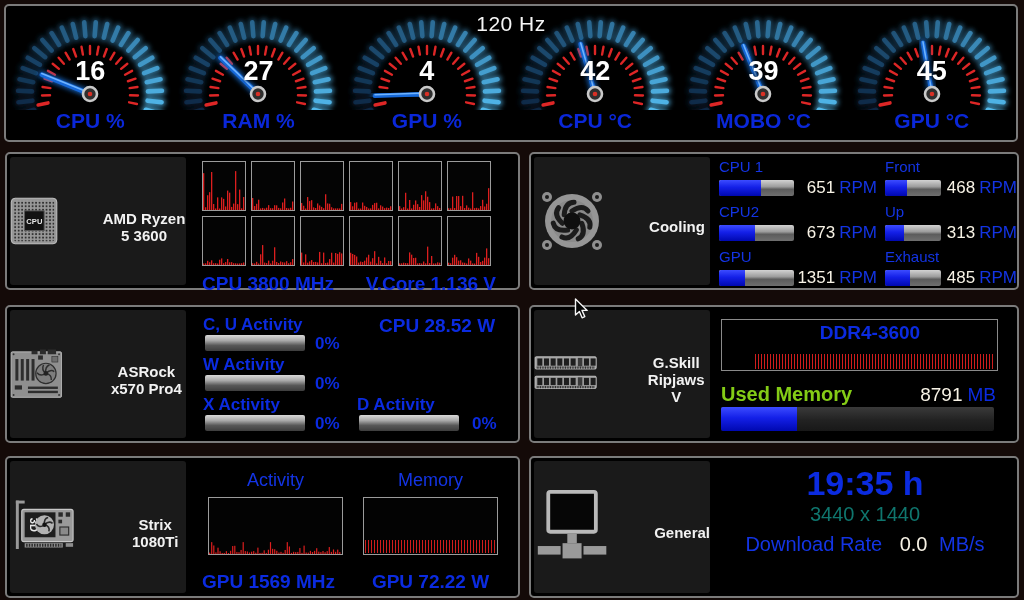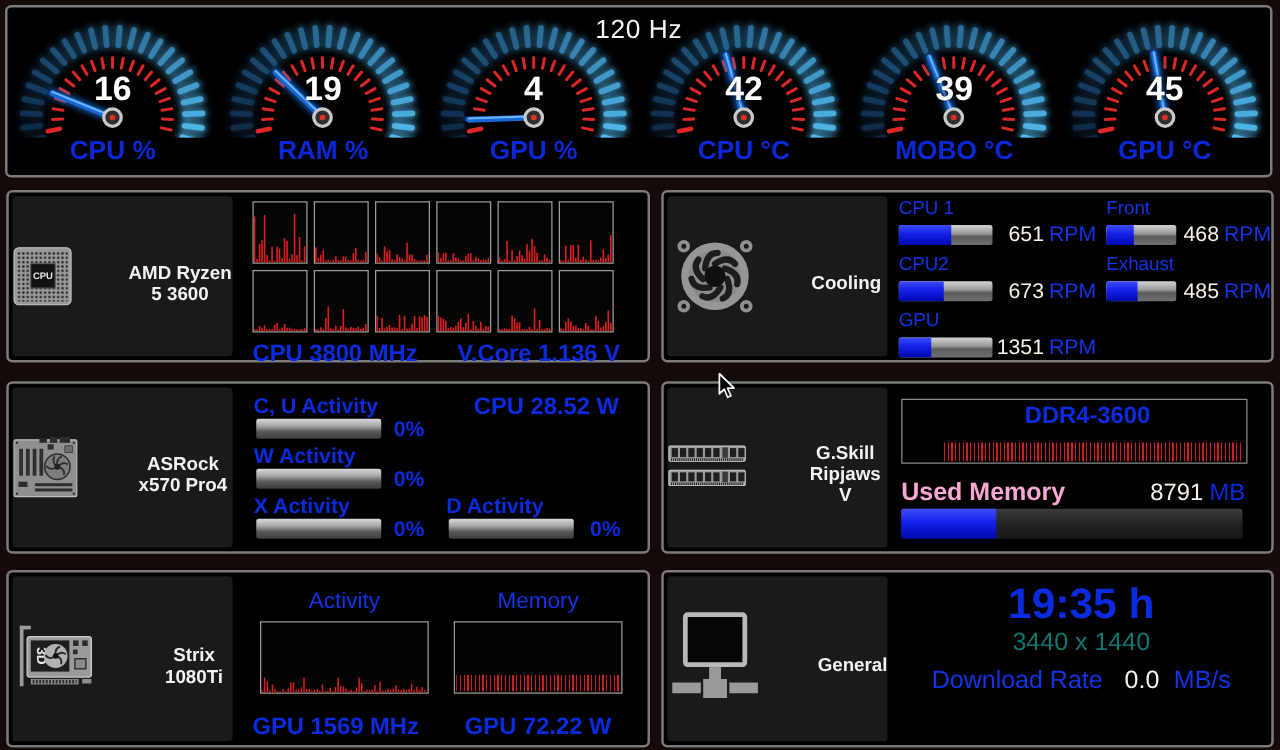--- a/index.html
+++ b/index.html
@@ -60,21 +60,21 @@
   .act-bar{position:absolute;width:100px;height:16px;border-radius:2px;
     background:linear-gradient(#d8d8d8,#a8a8a8 35%,#585858 65%,#3d3d3d);}
   .act-value{position:absolute;font-size:17px;font-weight:bold;color:#0b2be0;}
   #cpu-power{position:absolute;left:190px;top:8px;font-size:19px;font-weight:bold;color:#0b2be0;}
   
   #ddr-box{position:absolute;left:8px;top:12px;width:277px;height:52px;border:1px solid #8a8a8a;box-sizing:border-box;background:#000;padding-left:21px;}
   #ddr-title{text-align:center;font-size:19px;font-weight:bold;color:#0b2be0;margin-top:2px;}
   #ddr-stripes{position:absolute;bottom:1px;right:2px;height:15px;
     background:repeating-linear-gradient(90deg,#cf1d1d 0 1px,transparent 1px 3px);}
   #used-line{position:absolute;left:8px;top:76px;width:275px;display:flex;align-items:baseline;}
-  #used-label{font-size:20px;font-weight:bold;color:#f9a8d4;}
+  #used-label{font-size:20px;font-weight:bold;color:#84cc16;}
   #used-value{margin-left:auto;font-size:19px;color:#f8f3e6;}
   #used-unit{font-size:19px;color:#0b2be0;margin-left:5px;}
   #mem-bar{position:absolute;left:8px;top:100px;width:273px;height:24px;border-radius:2px;
     background:linear-gradient(#3a3a3a,#222 55%,#181818);}
   #mem-fill{height:100%;background:linear-gradient(#3c4cff,#1420e8 45%,#0008b0);border-radius:2px 0 0 2px;}
   
   .gpu-gtitle{position:absolute;top:12px;width:135px;text-align:center;font-size:18px;color:#1334e4;}
   .gpu-graph{position:absolute;top:39px;width:135px;height:58px;border:1px solid #9b9b9b;box-sizing:border-box;background:#030303;}
   #gpu-mem-stripes{position:absolute;bottom:1px;left:1px;right:1px;height:13px;
     background:repeating-linear-gradient(90deg,#cf1d1d 0 1px,transparent 1px 3px);}
@@ -270,21 +270,21 @@
           <line x1="123.57089331851952" y1="82.15667885750354" x2="131.48507198222345" y2="80.98801462900424" stroke="#dd2626" stroke-width="2.4" stroke-linecap="round"></line>
           <line x1="123.98026241462927" y1="89.25643036312513" x2="131.9763148975551" y2="89.50771643575017" stroke="#dd2626" stroke-width="2.4" stroke-linecap="round"></line>
           <line x1="123.12590402935223" y1="96.31646763271037" x2="130.95108483522267" y2="97.97976115925245" stroke="#dd2626" stroke-width="2.4" stroke-linecap="round"></line>
         </g>
         <line x1="84" y1="88" x2="46.59433038239014" y2="51.87776473613215" stroke="#1a7ef0" stroke-width="7" stroke-linecap="round" opacity="0.75" filter="url(#glow1)"></line>
         <line x1="84" y1="88" x2="46.59433038239014" y2="51.87776473613215" stroke="#1668d8" stroke-width="4.6" stroke-linecap="round"></line>
         <line x1="84" y1="87" x2="46.59433038239014" y2="50.87776473613215" stroke="#6fb4ff" stroke-width="1.6" stroke-linecap="round"></line>
         <circle cx="84" cy="88" r="7" fill="#2f2f2f" stroke="#c9c9c9" stroke-width="2.6"></circle>
         <circle cx="84" cy="88" r="2.3" fill="#d93025"></circle>
       </svg>
-    <div class="gauge-value">19</div>
+    <div class="gauge-value">27</div>
     <div class="gauge-label">RAM %</div>
   </div>
   <div class="gauge-cell">
     <svg id="gauge-svg-2" width="168" height="104" viewBox="0 0 168 104">
         <defs>
           <filter id="glow2" x="-40%" y="-40%" width="180%" height="180%">
             <feGaussianBlur stdDeviation="2.4"></feGaussianBlur>
           </filter>
         </defs>
         <g filter="url(#glow2)">
@@ -1039,20 +1039,29 @@
       <div class="fan-row">
         <div class="fan-label">Front</div>
         <div class="fan-line">
             <div class="fan-bar w56">
               <div class="fan-fill" style="width: 40%;"></div>
             </div>
           <div class="fan-value"><span>468</span><span class="unit">RPM</span></div>
           </div>
       </div>
       <div class="fan-row">
+        <div class="fan-label">Up</div>
+        <div class="fan-line">
+            <div class="fan-bar w56">
+              <div class="fan-fill" style="width: 34%;"></div>
+            </div>
+          <div class="fan-value"><span>313</span><span class="unit">RPM</span></div>
+          </div>
+      </div>
+      <div class="fan-row">
         <div class="fan-label">Exhaust</div>
         <div class="fan-line">
             <div class="fan-bar w56">
               <div class="fan-fill" style="width: 44%;"></div>
             </div>
           <div class="fan-value"><span>485</span><span class="unit">RPM</span></div>
           </div>
       </div>
     </div>
   </div>

